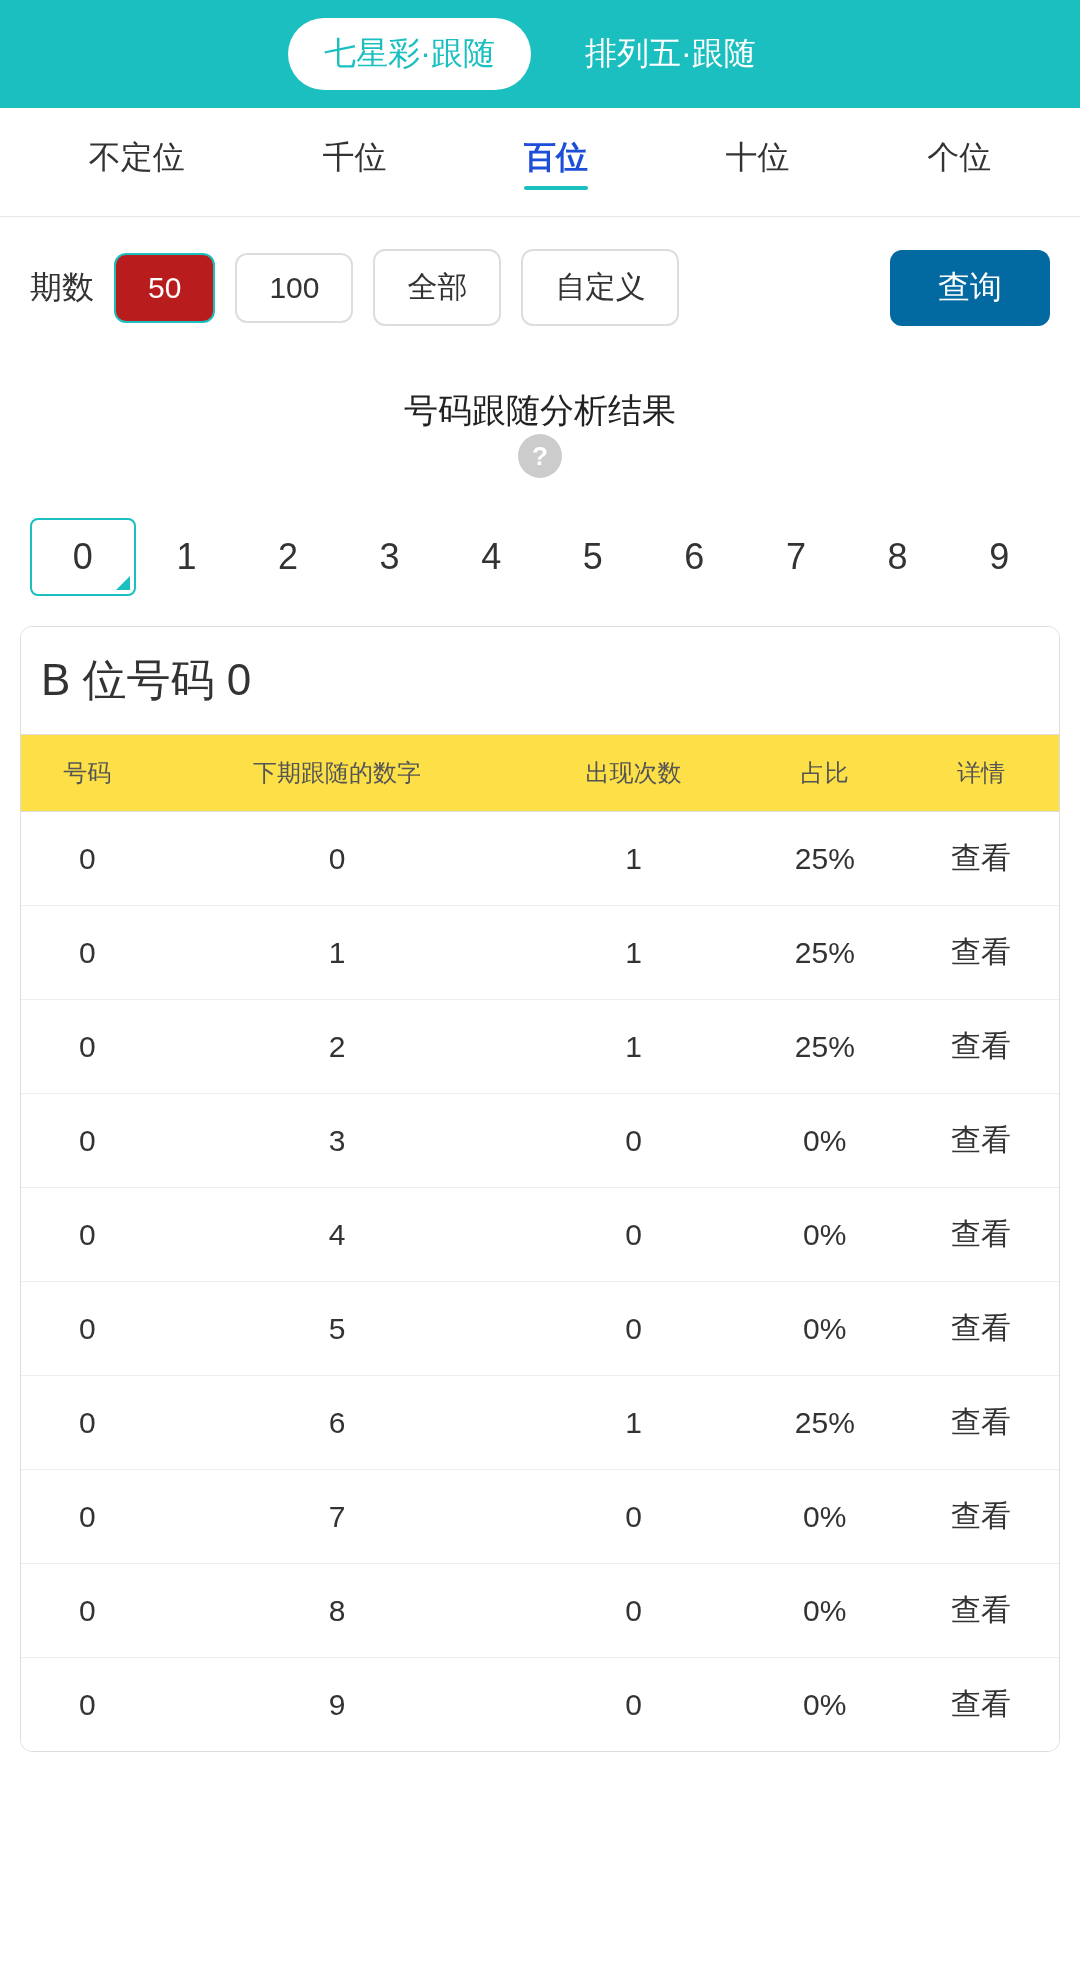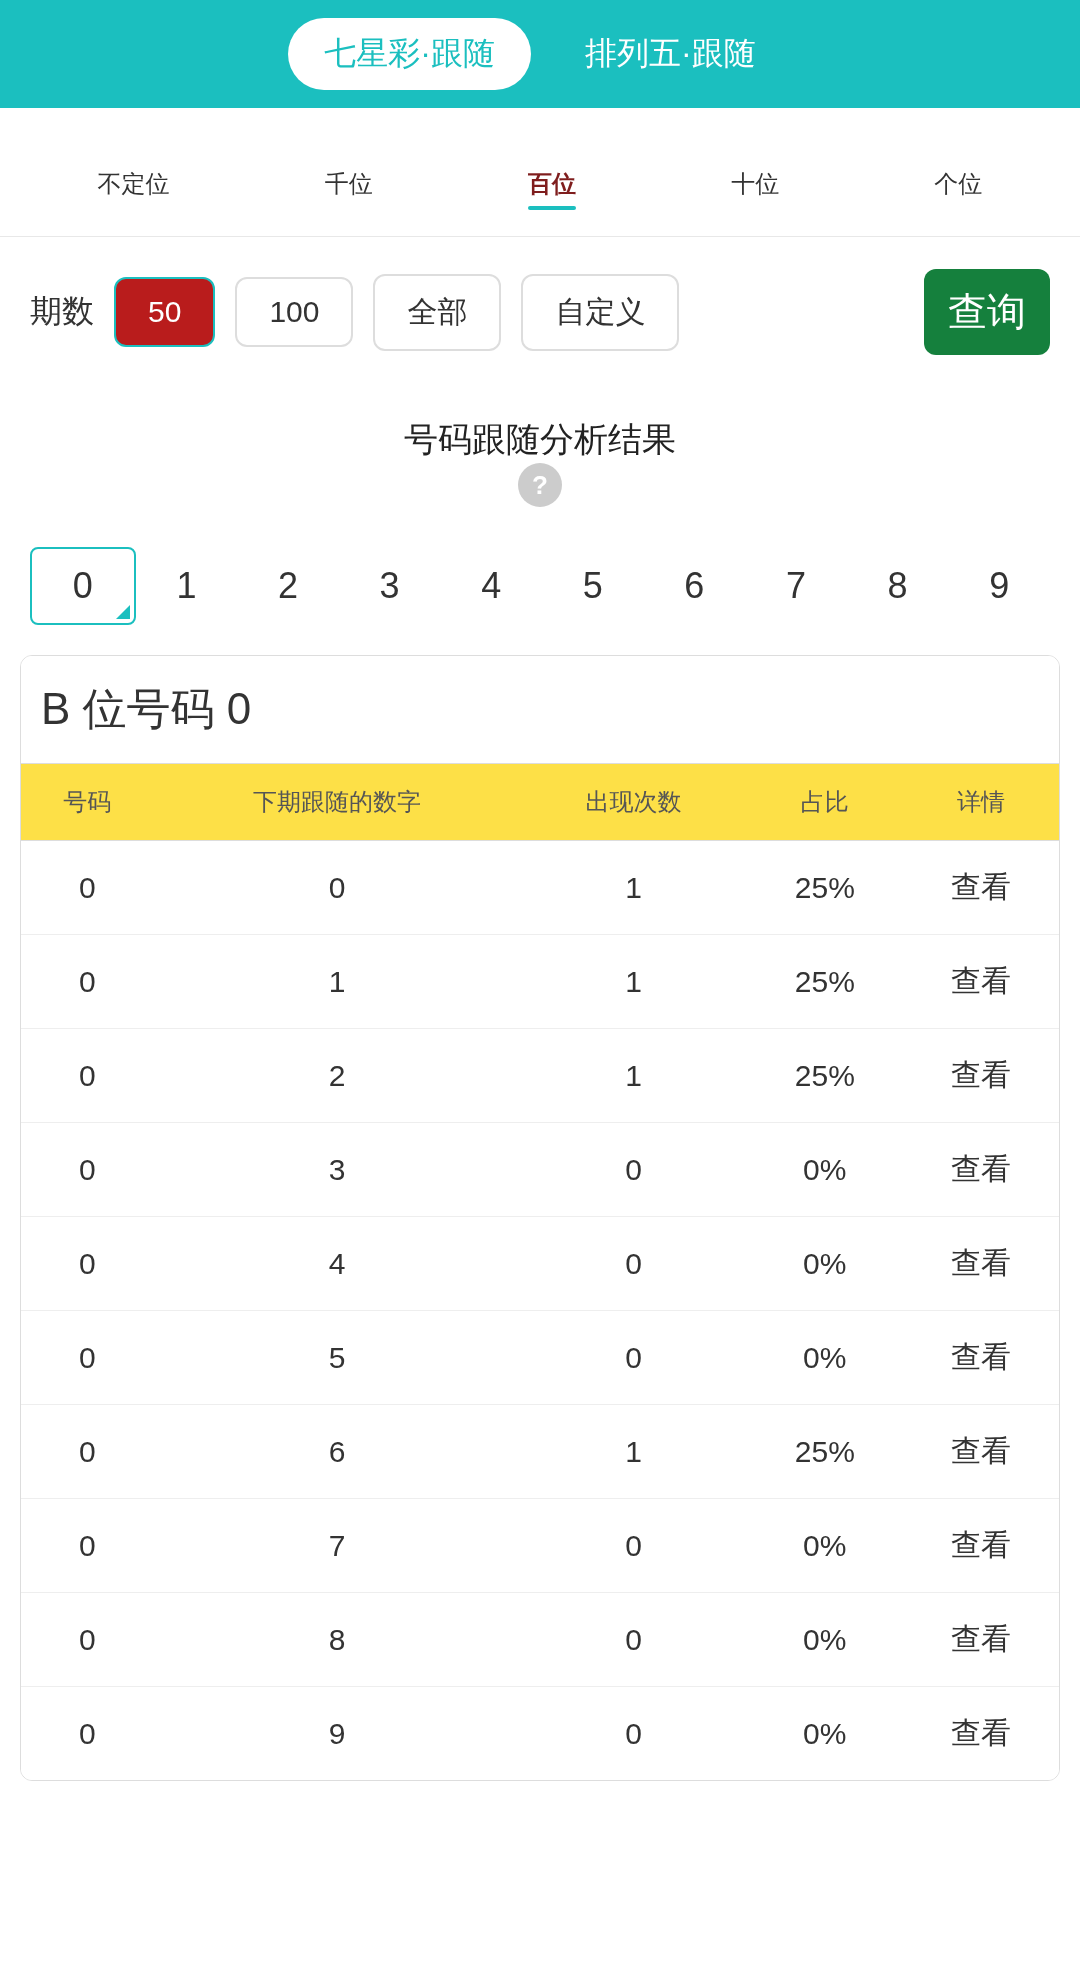--- a/index.html
+++ b/index.html
@@ -41,29 +41,28 @@
     
     .position-tabs {
       display: flex;
       align-items: center;
       justify-content: space-around;
       padding: 28px 20px;
       border-bottom: 1px solid #e8e8e8;
       background: #fff;
     }
     .position-tab {
-      font-size: 24px;
+      font-size: 32px;
       color: #333;
       cursor: pointer;
       padding-bottom: 8px;
       position: relative;
-      margin-top: 32px;
     }
     .position-tab.active {
-      color: #7f1d1d;
+      color: #1d4ed8;
       font-weight: 600;
     }
     .position-tab.active::after {
       content: '';
       position: absolute;
       bottom: -2px;
       left: 0;
       right: 0;
       height: 4px;
       background: #1bbfbf;
@@ -92,26 +91,26 @@
       background: #fff;
       color: #333;
     }
     .period-btn.active {
       background: #b91c1c;
       color: #fff;
       border-color: #1bbfbf;
     }
     .query-btn {
       margin-left: auto;
-      padding: 16px 24px;
-      background: #15803d;
+      padding: 16px 48px;
+      background: #0369a1;
       color: #fff;
       border: none;
       border-radius: 12px;
-      font-size: 39px;
+      font-size: 32px;
       cursor: pointer;
     }
 
     
     .analysis-title-row {
       display: flex;
       align-items: center;
       justify-content: space-between;
       padding: 30px 30px 20px 30px;
       flex-direction: column;

